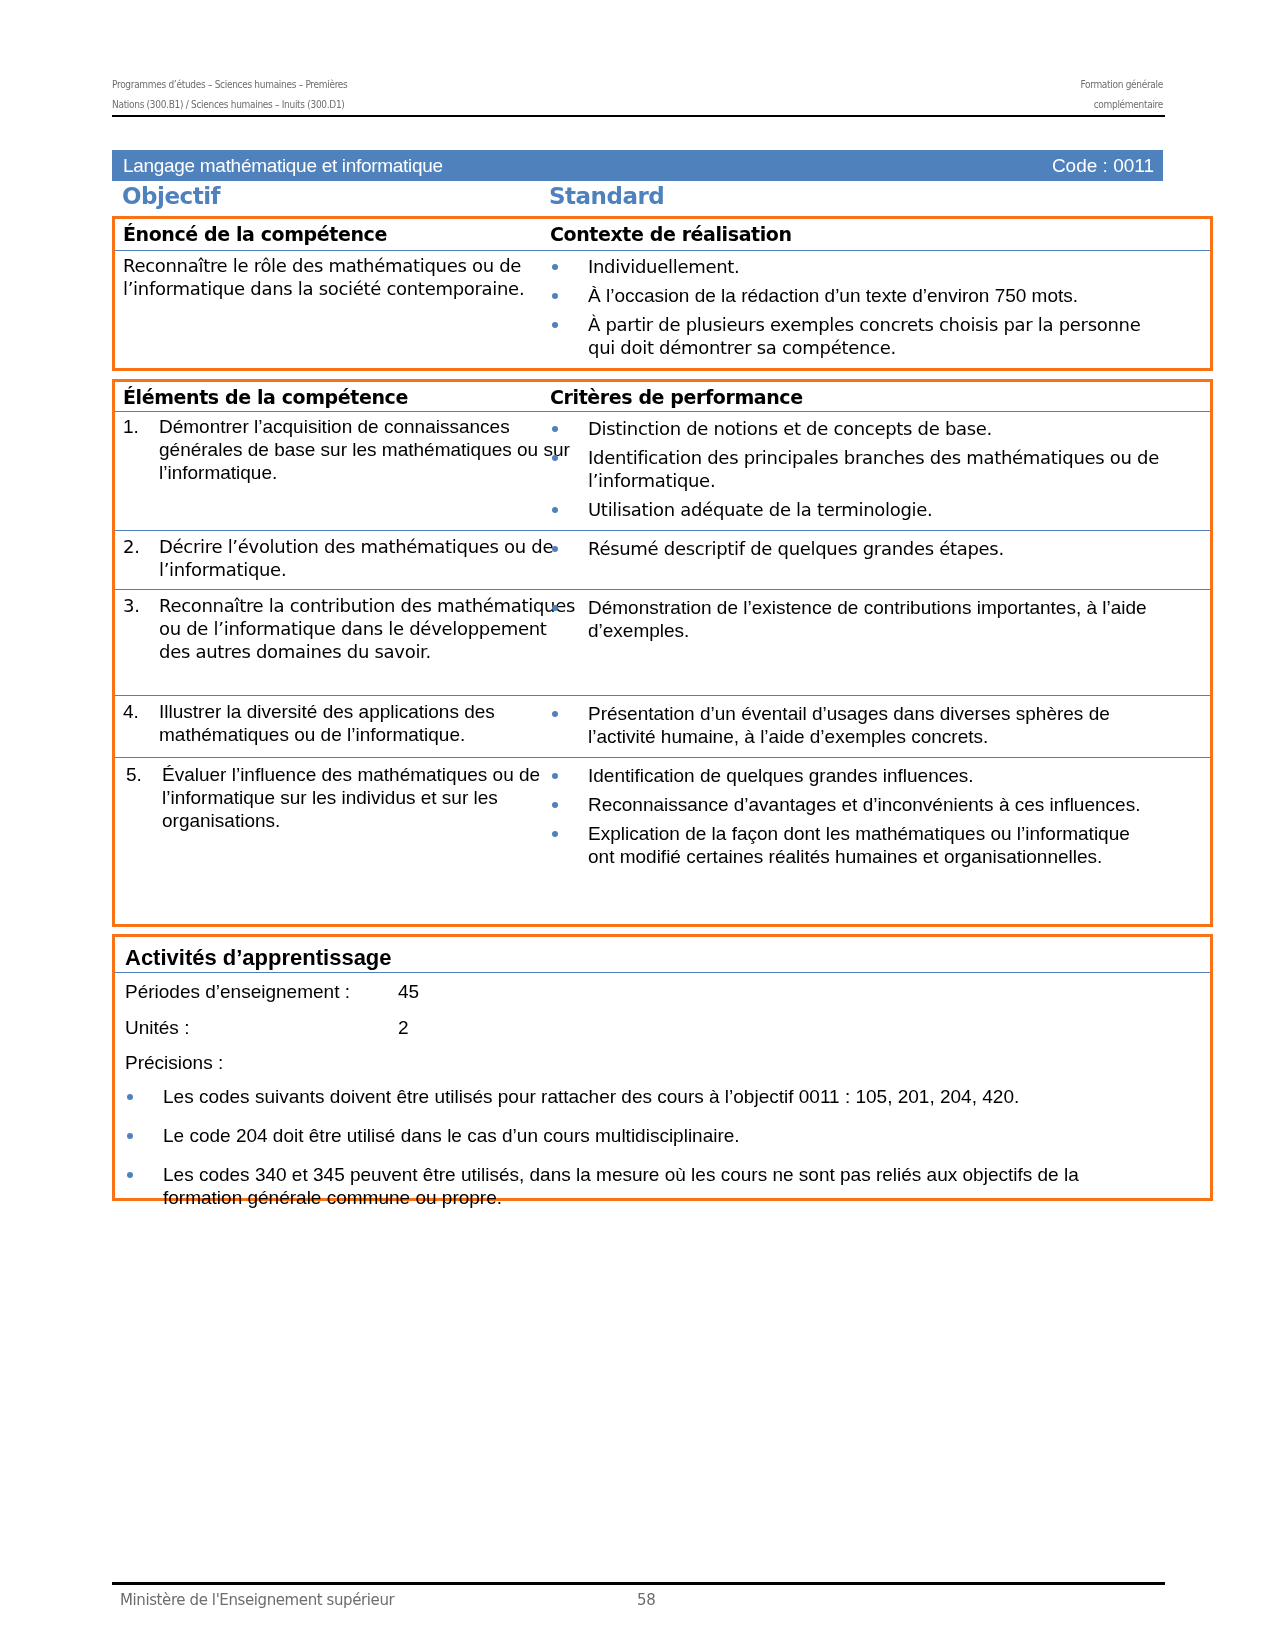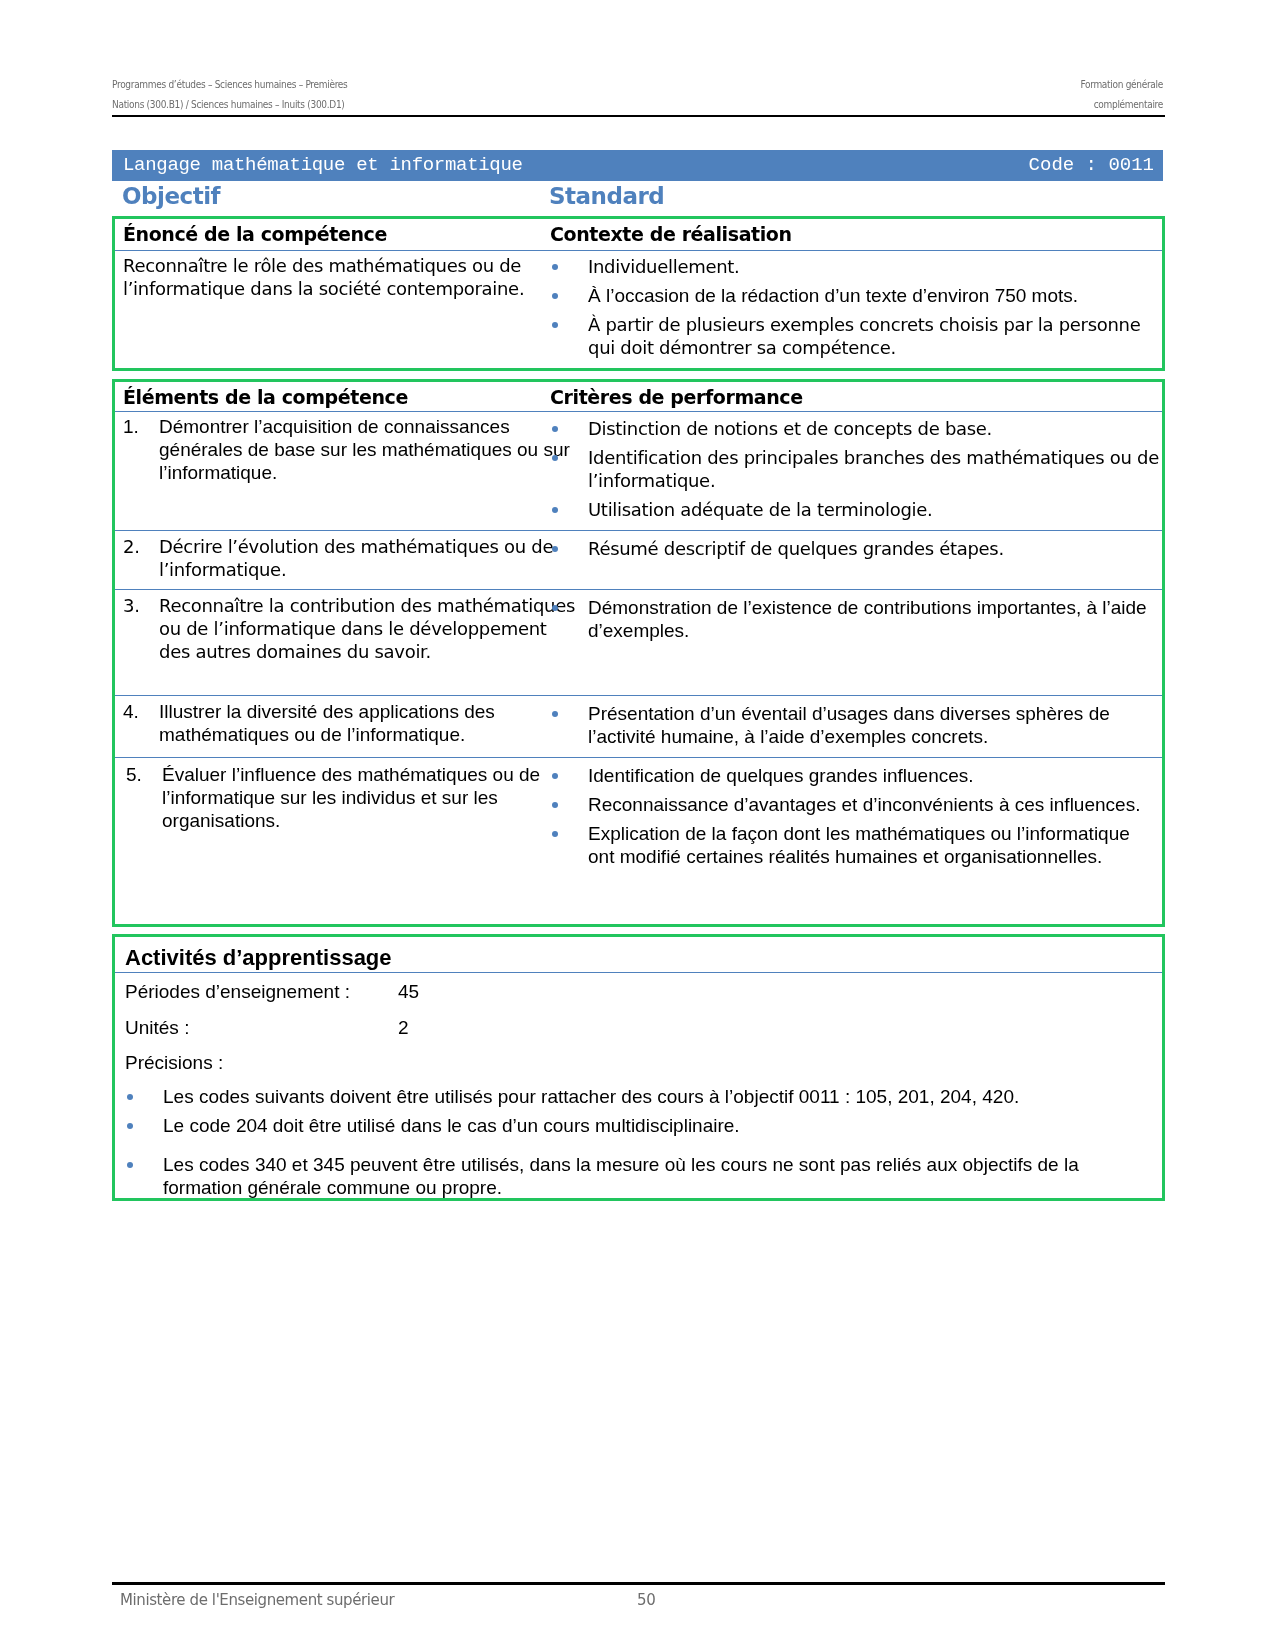--- a/index.html
+++ b/index.html
@@ -6,28 +6,28 @@
   body { width: 1275px; height: 1650px; position: relative; overflow: hidden;
          font-family: "Liberation Sans", sans-serif; color: #000; }
   .hdr { position: absolute; top: 75px; left: 112px; width: 1053px; height: 40px;
          border-bottom: 2px solid #000; color: #6d6d6d; font-size: 10px; line-height: 20px;
          font-family: "DejaVu Sans", sans-serif; font-stretch: condensed; }
   .hdr .l { position: absolute; left: 0; top: 0; letter-spacing: -0.3px; }
   .hdr .r { position: absolute; right: 2px; top: 0; text-align: right; letter-spacing: -0.3px; }
 
   .titlebar { position: absolute; top: 150px; left: 112px; width: 1051px; height: 31px;
               background: #4f81bd; color: #fff; font-size: 19px; line-height: 31px;
-              font-family: Liberation Mono, monospace; }
+              font-family: Liberation Sans, sans-serif; }
   .titlebar .t { position: absolute; left: 11px; letter-spacing: -0.3px; }
   .titlebar .c { position: absolute; right: 9px; text-align: right; }
 
   .sec { position: absolute; top: 183px; font-size: 23px; font-weight: bold; color: #4f81bd;
          font-family: "DejaVu Sans", sans-serif; letter-spacing: -0.5px; }
 
-  .box { position: absolute; left: 112px; width: 1047px; border: 3px solid #22c55e; }
+  .box { position: absolute; left: 112px; width: 1047px; border: 3px solid #f97316; padding-left: 48px; }
   .row { position: absolute; left: 0; right: 0; border-top: 1px solid #4f81bd; }
   .cell-l { position: absolute; left: 8px; width: 420px; font-size: 19px; line-height: 23px; }
   .cell-r { position: absolute; left: 435px; width: 610px; font-size: 19px; line-height: 23px; }
   .hd { font-weight: bold; font-size: 19px; font-family: "DejaVu Sans", sans-serif; letter-spacing: -0.4px; }
   .bl { position: relative; padding-left: 38px; margin-bottom: 6px; }
   .bl .dot { position: absolute; left: 2px; top: 9px; width: 6px; height: 6px; border-radius: 50%; background: #4f81bd; }
   .num { position: relative; padding-left: 36px; }
   .num .n { position: absolute; left: 0; top: 0; }
   .dv { font-family: "DejaVu Sans", sans-serif; font-size: 18px; letter-spacing: -0.3px; }
 
@@ -116,22 +116,22 @@
 
 <div class="box" style="top:934px;height:261px">
   <div style="position:absolute;left:10px;top:8px;font-size:22px;font-weight:bold">Activités d’apprentissage</div>
   <div class="row" style="top:35px;height:0"></div>
   <div style="position:absolute;left:10px;top:44px;font-size:19px">Périodes d’enseignement :</div>
   <div style="position:absolute;left:283px;top:44px;font-size:19px">45</div>
   <div style="position:absolute;left:10px;top:80px;font-size:19px">Unités :</div>
   <div style="position:absolute;left:283px;top:80px;font-size:19px">2</div>
   <div style="position:absolute;left:10px;top:115px;font-size:19px">Précisions :</div>
   <div style="position:absolute;left:10px;top:148px;width:1030px;font-size:19px;line-height:23px">
-    <div class="bl" style="margin-bottom:6px"><span class="dot"></span><span>Les codes suivants doivent être utilisés pour rattacher des cours à l’objectif 0011 : 105, 201, 204, 420.</span></div>
+    <div class="bl" style="margin-bottom:16px"><span class="dot"></span><span>Les codes suivants doivent être utilisés pour rattacher des cours à l’objectif 0011 : 105, 201, 204, 420.</span></div>
     <div class="bl" style="margin-bottom:16px"><span class="dot"></span><span>Le code 204 doit être utilisé dans le cas d’un cours multidisciplinaire.</span></div>
     <div class="bl"><span class="dot"></span><span>Les codes 340 et 345 peuvent être utilisés, dans la mesure où les cours ne sont pas reliés aux objectifs de la formation générale commune ou propre.</span></div>
   </div>
 </div>
 
 <div class="ftr">
   <span class="l">Ministère de l'Enseignement supérieur</span>
-  <span class="p">50</span>
+  <span class="p">58</span>
 </div>
 
 </body></html>

